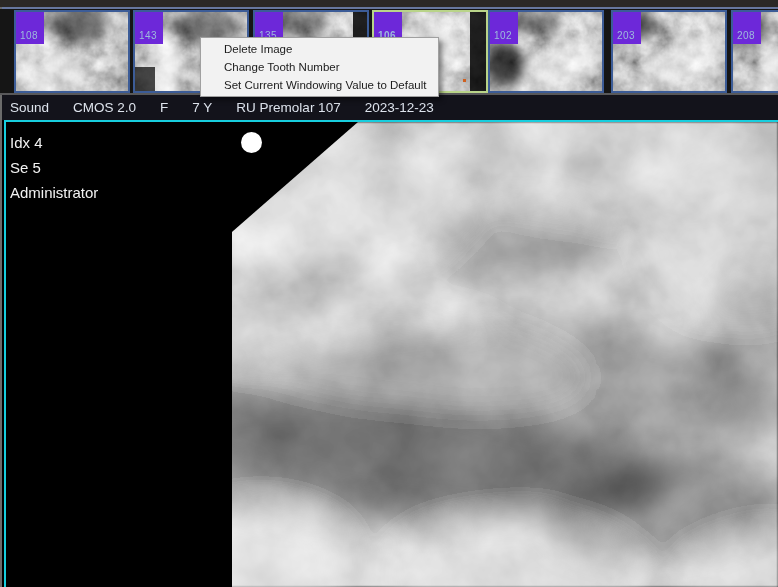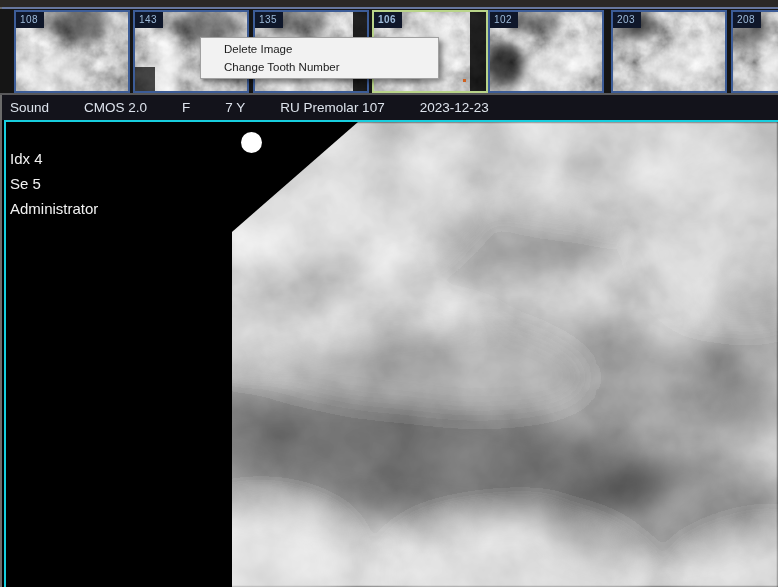--- a/index.html
+++ b/index.html
@@ -14,38 +14,38 @@
   .top-blue-line{position:absolute;left:2px;top:7px;width:776px;height:2px;background:#67779f;}
   
   .thumb-strip{position:absolute;left:0;top:9px;width:778px;height:84px;background:#151515;}
   .thumb{
     position:absolute;top:1px;width:112px;height:79px;background:#000;
     border:2px solid #3c5c97;overflow:hidden;
   }
   .thumb.selected{border-color:#b9d489;font-weight:bold;}
   .thumb svg{position:absolute;left:0;top:0;width:112px;height:79px;display:block;}
   .thumb-label{
-    position:absolute;left:0;top:0;background:#0f172a;color:#9dbbdb;
-    font-size:10px;line-height:16px;padding:0 6px 0 4px;letter-spacing:.5px;z-index:2;
+    position:absolute;left:0;top:0;background:#6d28d9;color:#9dbbdb;
+    font-size:10px;line-height:16px;padding:16px 6px 0 4px;letter-spacing:.5px;z-index:2;
   }
   .strip-divider{position:absolute;left:0;top:93px;width:778px;height:2px;background:#58585a;}
   
   .info-bar{
     position:absolute;left:2px;top:95px;width:776px;height:25px;background:#13131b;
-    display:flex;align-items:center;gap:35px;padding-left:8px;box-sizing:border-box;
+    display:flex;align-items:center;gap:24px;padding-left:8px;box-sizing:border-box;
     color:#dde3ec;font-size:13.5px;white-space:nowrap;
   }
   
   .main-view{
     position:absolute;left:4px;top:120px;width:772px;height:465px;
     border-top:2px solid #17cede;border-left:2px solid #17cede;background:#000;overflow:hidden;
   }
   .main-view > svg{position:absolute;left:0;top:0;}
   .viewer-overlay{
-    position:absolute;left:4px;top:24px;color:#f2f2f2;font-size:15px;line-height:25px;z-index:3;
+    position:absolute;left:4px;top:8px;color:#f2f2f2;font-size:15px;line-height:25px;z-index:3;
   }
   .marker-dot{
     position:absolute;left:235px;top:10px;width:21px;height:21px;border-radius:50%;
     background:#fff;z-index:3;
   }
   
   .context-menu{
     position:absolute;left:200px;top:37px;width:239px;background:#f2f2f2;
     border:1px solid #a0a0a0;box-shadow:3px 3px 5px rgba(0,0,0,.45);z-index:10;
     padding:2px 0;box-sizing:border-box;
@@ -211,15 +211,16 @@
       <div>Se 5</div>
       <div>Administrator</div>
     </div>
 
     <div class="marker-dot"></div>
   </div>
 
   <div class="context-menu">
     <div class="item">Delete Image</div>
     <div class="item">Change Tooth Number</div>
+    <div class="item">Set Current Windowing Value to Default</div>
   </div>
 
 </div>
 
 </body></html>

